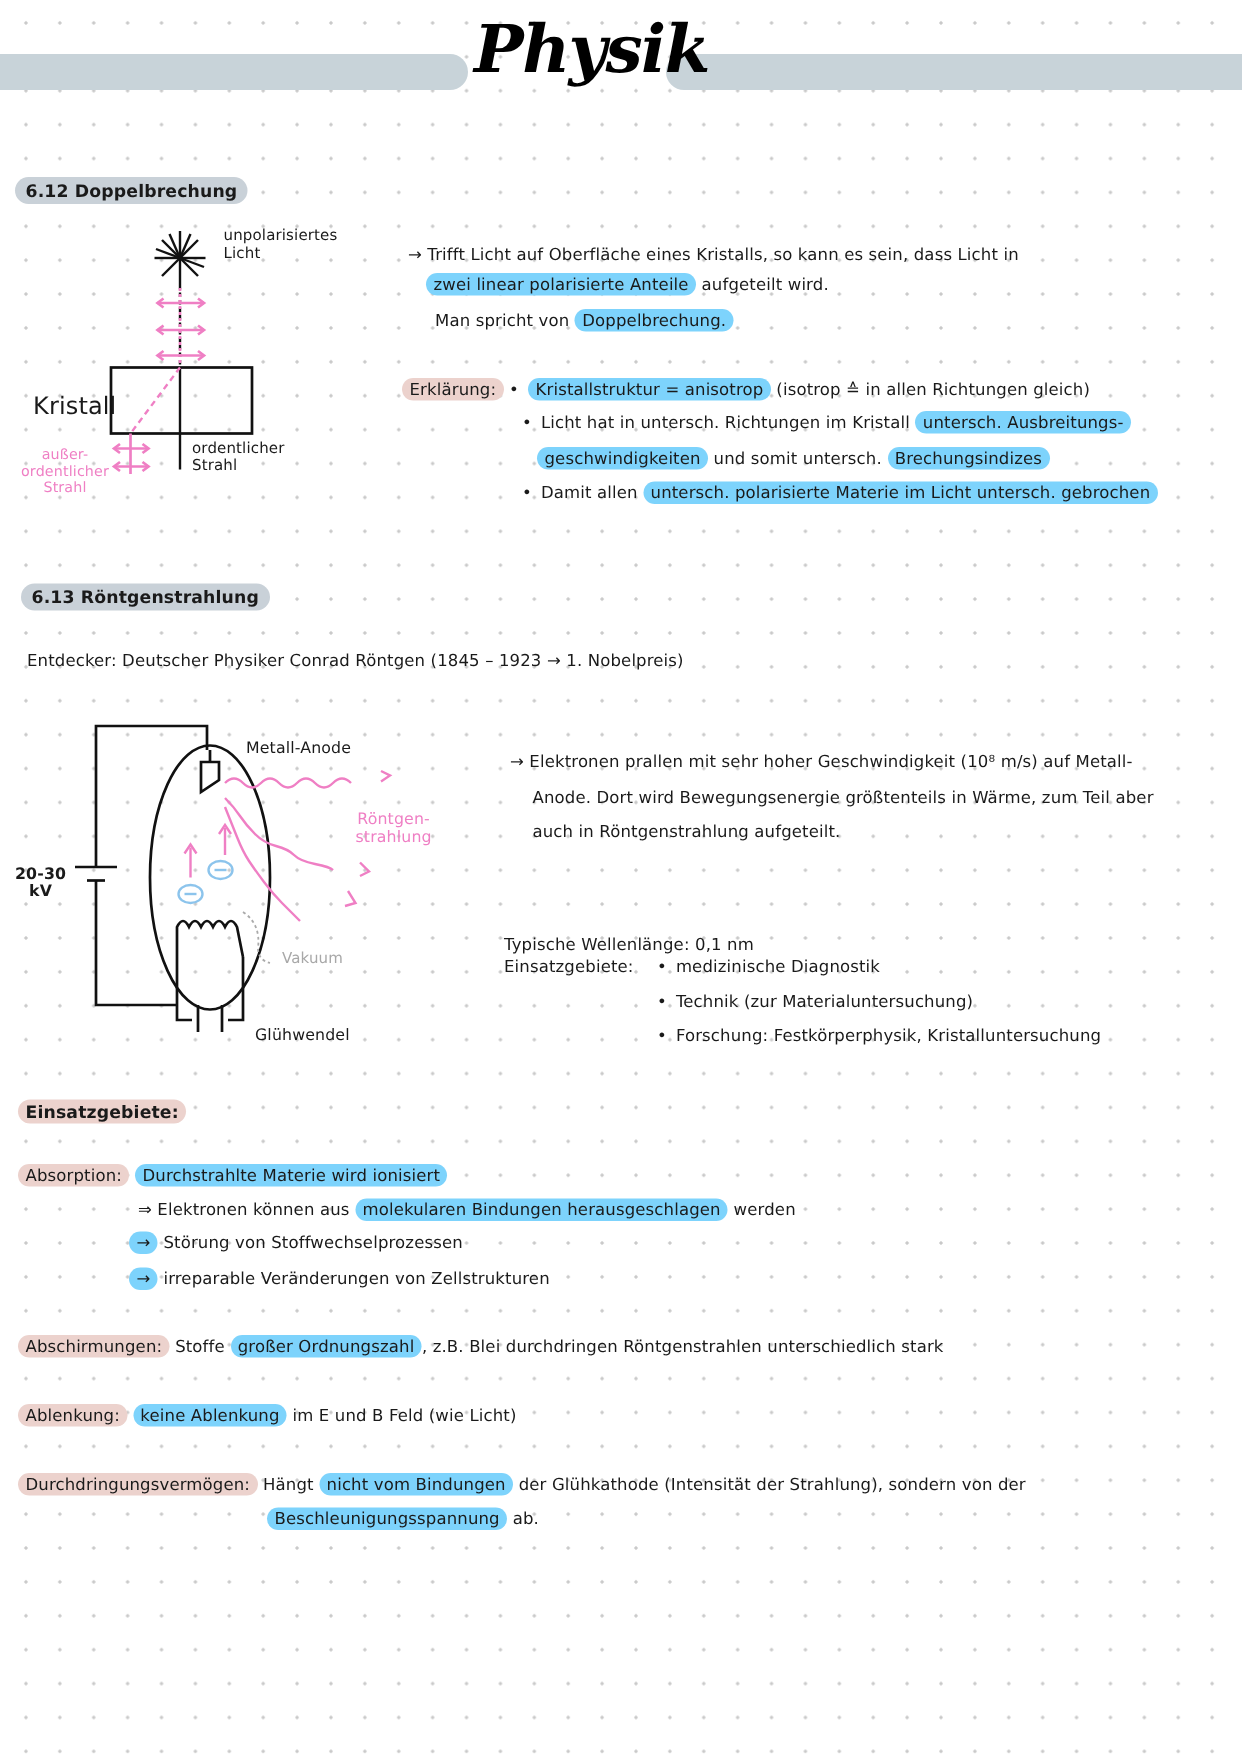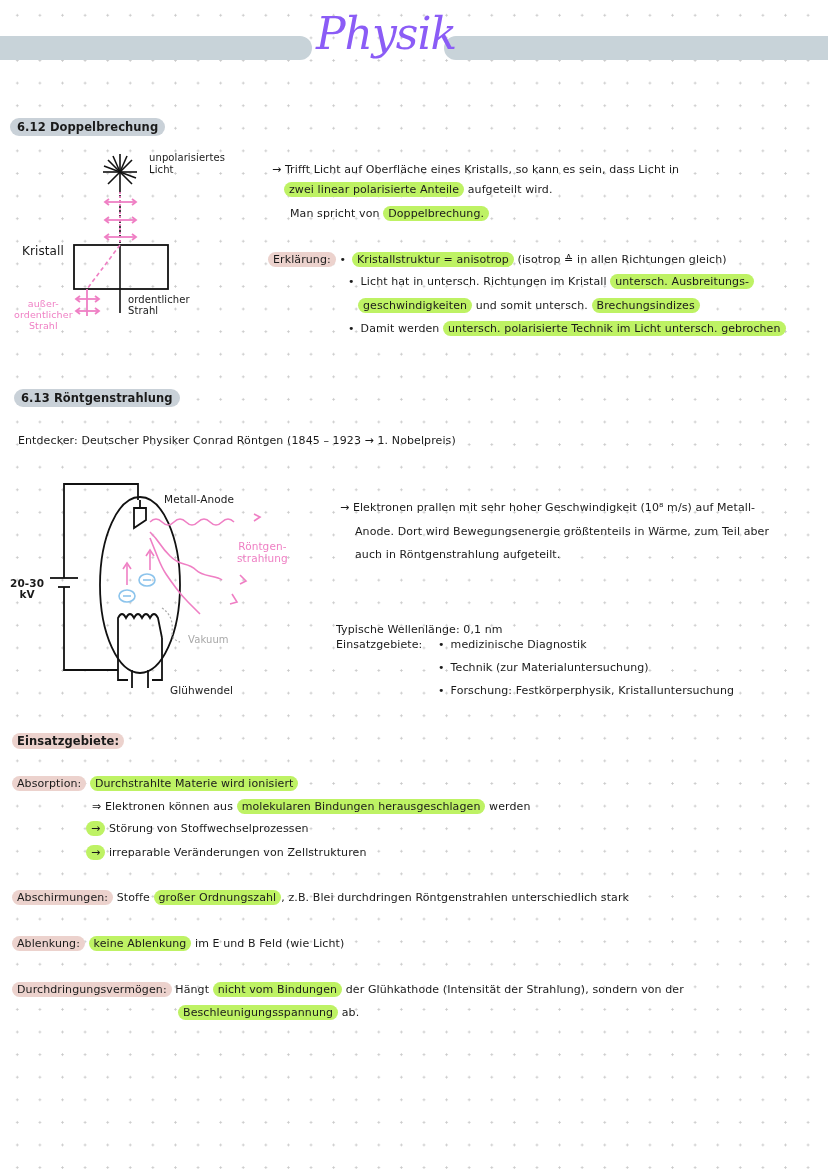--- a/index.html
+++ b/index.html
@@ -7,27 +7,27 @@
     width:828px; height:1169px; position:relative; overflow:hidden;
     background-color:#ffffff;
     background-image: radial-gradient(circle, #c9c9c9 0.9px, transparent 1.3px);
     background-size: 22.6px 22.6px;
     background-position: 6px 4px;
     font-family: "DejaVu Sans", sans-serif;
     color:#1a1a1a;
   }
   .abs { position:absolute; }
   .txt { font-size:11px; letter-spacing:0.1px; white-space:nowrap; line-height:14px; }
-  .hl-blue { background:#bef264; border-radius:8px; padding:1px 5px; }
+  .hl-blue { background:#7dd3fc; border-radius:8px; padding:1px 5px; }
   .hl-rose { background:#ecd2cd; border-radius:8px; padding:1px 5px; }
   .hl-gray { background:#c9d1d8; border-radius:9px; padding:2px 7px; }
   .title-bar { background:#c8d3d9; height:24px; top:36px; }
   .title {
-    font-family: "DejaVu Serif", serif; font-style:italic; font-weight:normal;
-    font-size:44px; color:#8b5cf6; letter-spacing:-1px; top:8px; left:316px;
+    font-family: "DejaVu Serif", serif; font-style:italic; font-weight:bold;
+    font-size:44px; color:#000000; letter-spacing:-1px; top:8px; left:316px;
   }
   .section-h { font-size:11.5px; font-weight:bold; }
   .pink { color:#ef7fc4; }
   .gray-t { color:#a8a8a8; }
   .bullet::before { content:"•"; margin-right:6px; }
   svg { position:absolute; overflow:visible; }
 </style>
 </head>
 <body>
 
@@ -79,21 +79,21 @@
       <polyline points="80,156 76,159 80,162"></polyline>
     <line x1="76" y1="171" x2="99" y2="171"></line>
       <polyline points="95,168 99,171 95,174"></polyline>
       <polyline points="80,168 76,171 80,174"></polyline>
   </g>
 </svg>
 <div class="abs txt" style="left:149px; top:152px; line-height:12px; font-size:10px;">
   <div>unpolarisiertes</div>
   <div>Licht</div>
 </div>
-<div class="abs txt" style="left:22px; top:244px; font-size:12px;">Kristall</div>
+<div class="abs txt" style="left:22px; top:264px; font-size:16px;">Kristall</div>
 <div class="abs txt pink" style="left:14px; top:298px; line-height:11px; font-size:9.5px; text-align:center;">
   <div>außer-</div>
   <div>ordentlicher</div>
   <div>Strahl</div>
 </div>
 <div class="abs txt" style="left:128px; top:294px; line-height:11px; font-size:10px;">
   <div>ordentlicher</div>
   <div>Strahl</div>
 </div>
 
@@ -115,22 +115,22 @@
 <div class="abs txt" style="left:348px; top:275px;">
   <span class="bullet"></span><span>Licht hat in untersch. Richtungen im Kristall</span>
   <span class="hl-blue">untersch. Ausbreitungs-</span>
 </div>
 <div class="abs txt" style="left:358px; top:299px;text-align:center;">
   <span class="hl-blue">geschwindigkeiten</span>
   <span>und somit untersch.</span>
   <span class="hl-blue">Brechungsindizes</span>
 </div>
 <div class="abs txt" style="left:348px; top:322px;">
-  <span class="bullet"></span><span>Damit werden</span>
-  <span class="hl-blue">untersch. polarisierte Technik im Licht untersch. gebrochen</span>
+  <span class="bullet"></span><span>Damit allen</span>
+  <span class="hl-blue">untersch. polarisierte Materie im Licht untersch. gebrochen</span>
 </div>
 
 <div class="abs txt section-h hl-gray" style="left:14px; top:389px;">6.13 Röntgenstrahlung</div>
 <div class="abs txt" style="left:18px; top:434px;">Entdecker: Deutscher Physiker Conrad Röntgen (1845 – 1923 → 1. Nobelpreis)</div>
 
 <svg width="330" height="240" style="left:0; top:470px;">
   <g stroke="#111" stroke-width="1.8" fill="none">
 
     <polyline points="138,30 138,14 64,14 64,108"></polyline>
     <line x1="50" y1="108" x2="78" y2="108"></line>

